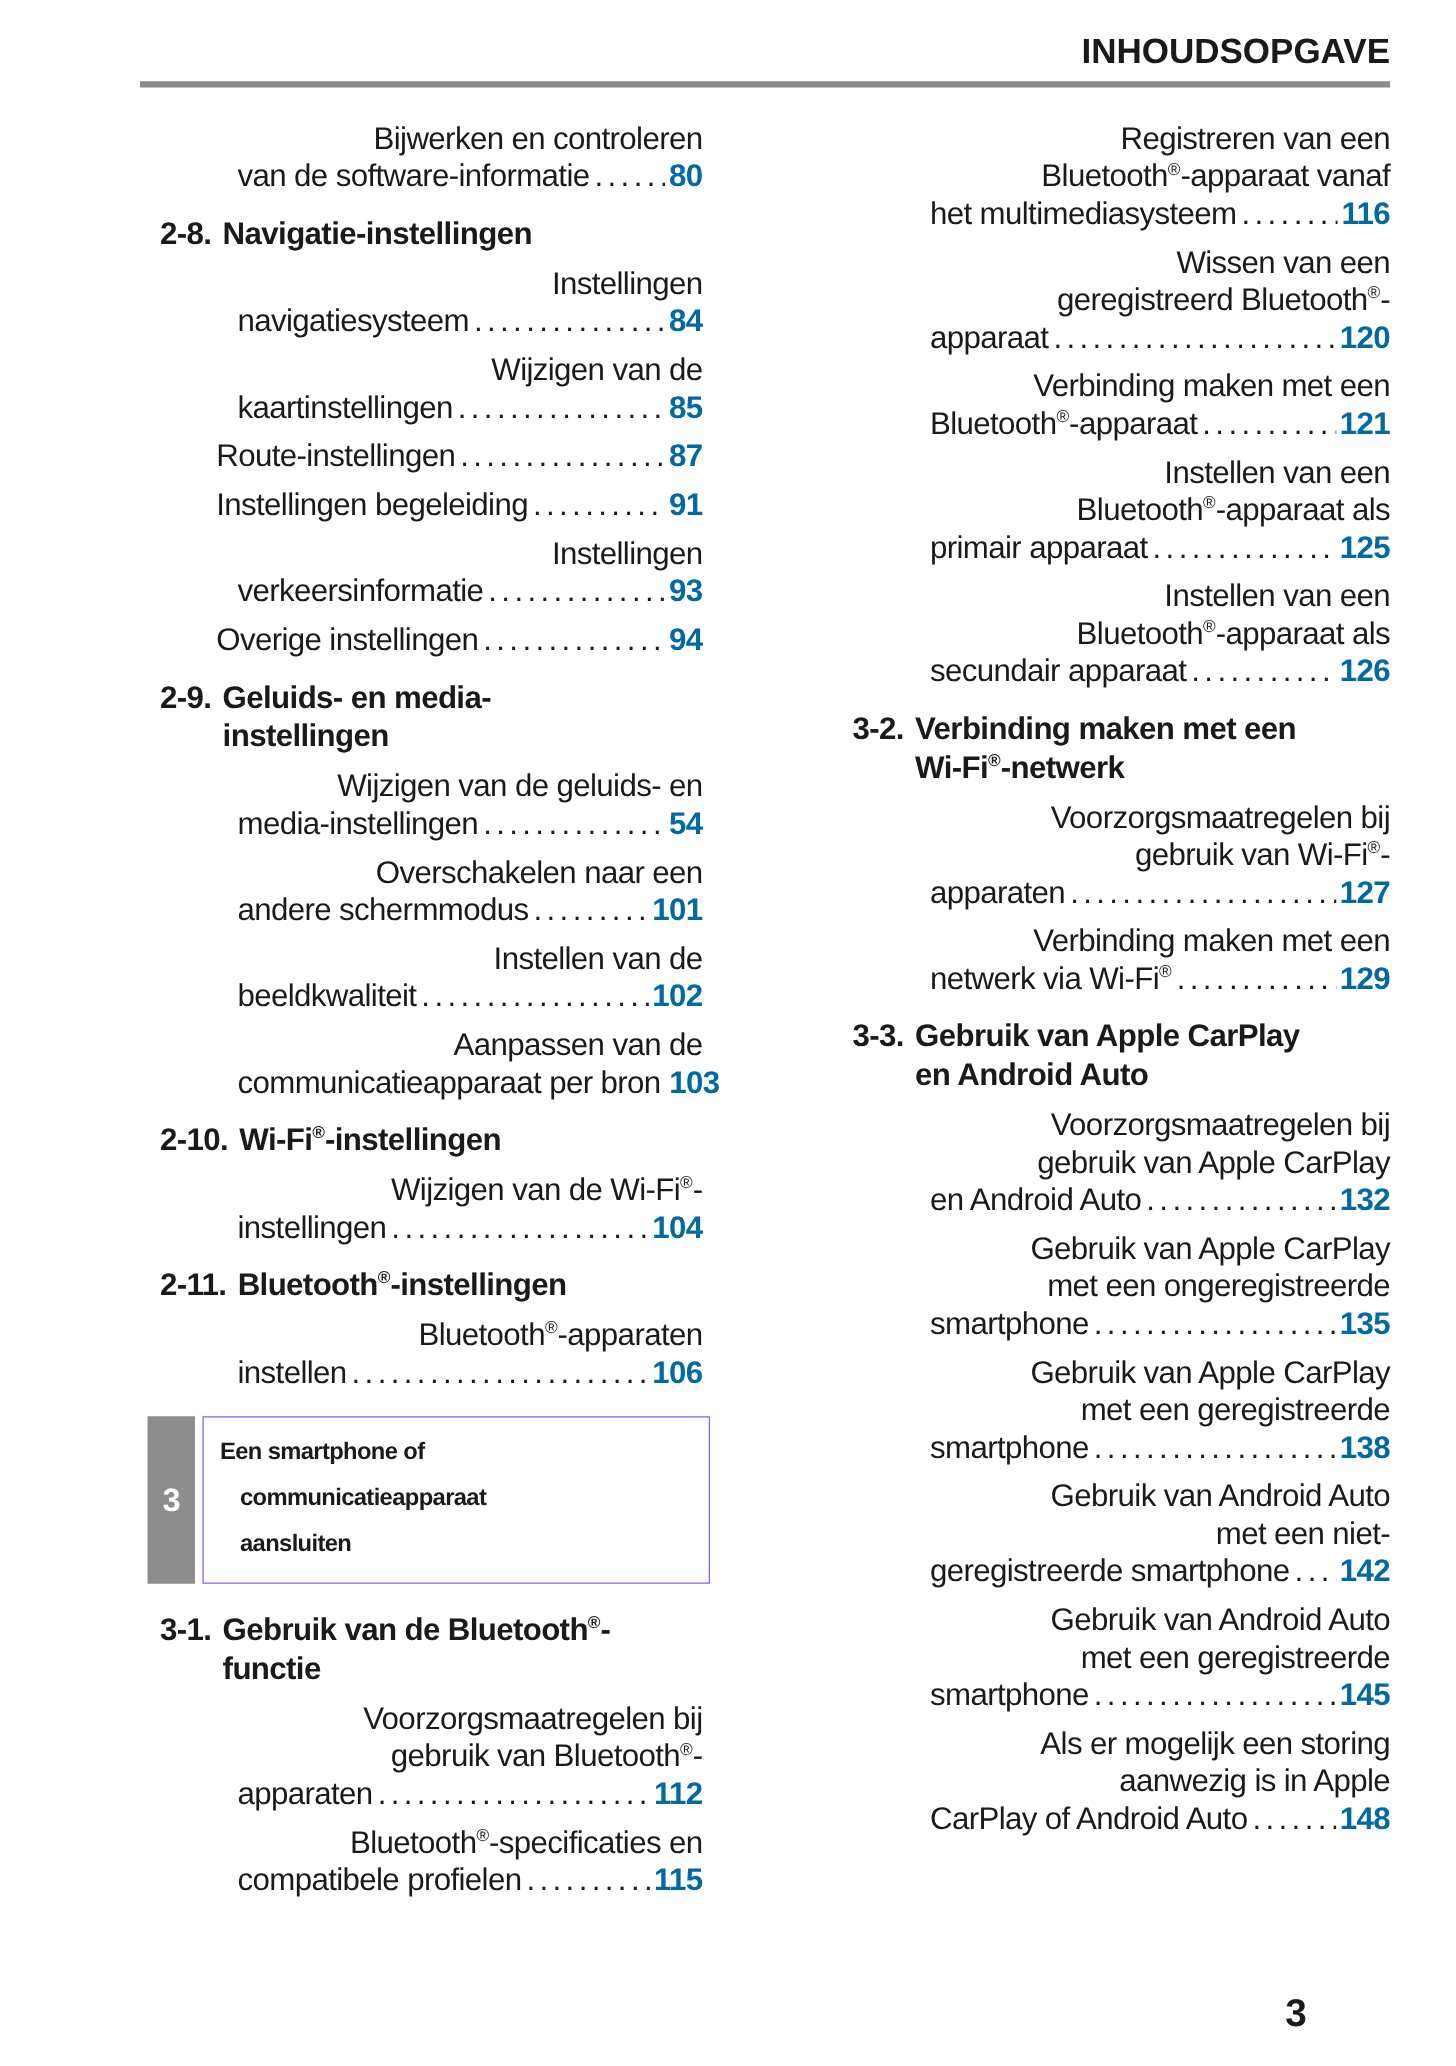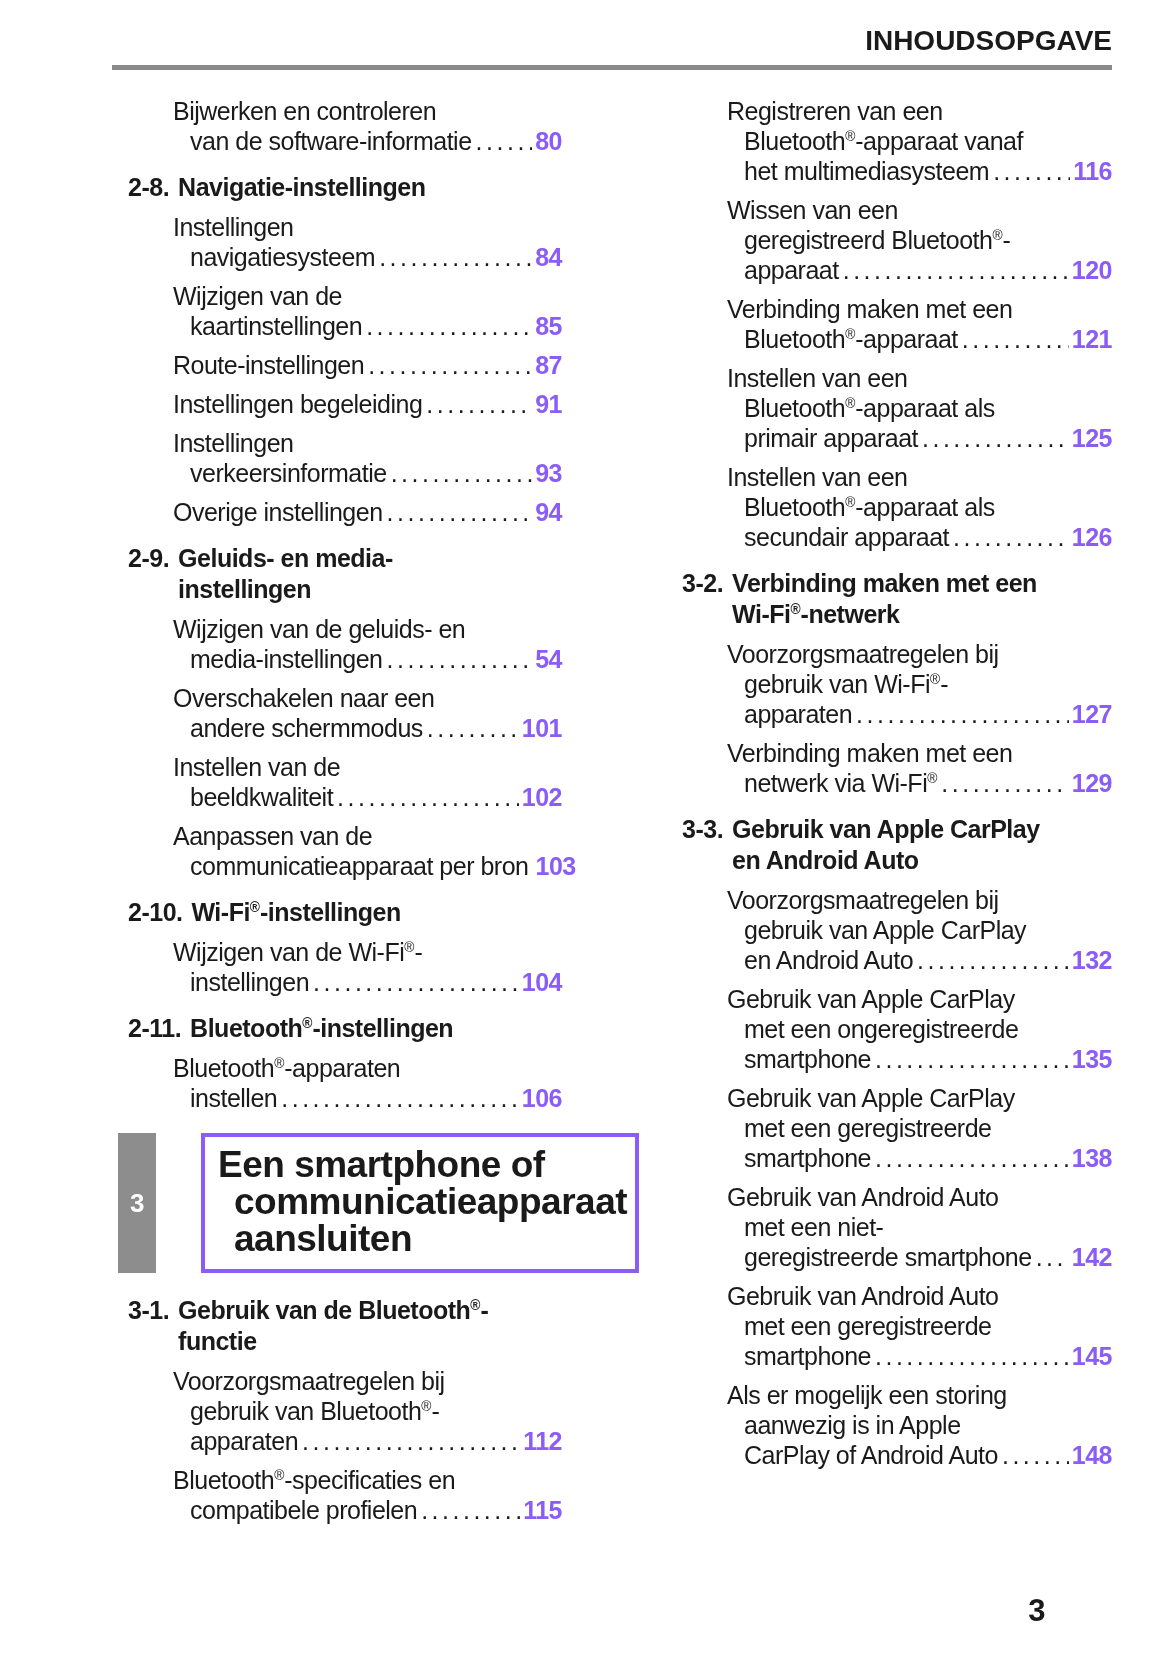--- a/index.html
+++ b/index.html
@@ -18,32 +18,32 @@
   .col-right{width:430px;}
   .col > :first-child{margin-top:0;}
 
   
   .section{display:flex;margin:16px 0 6px 0;font-weight:bold;font-size:25px;line-height:31px;}
   .section .num{flex:0 0 auto;margin-right:9px;}
   .section .stitle{flex:1 1 auto;}
 
   
   .entry{margin-top:9px;padding-left:62px;font-size:25px;line-height:30px;}
-  .entry .eline{display:block;}
+  .entry .eline{display:block;text-align:right;}
   .entry .first{margin-left:-17px;}
   .entry .elast{display:flex;align-items:center;}
   .entry .etext{flex:0 0 auto;white-space:nowrap;}
   .leader{flex:1 1 auto;overflow:hidden;white-space:nowrap;letter-spacing:3.5px;margin:0 3px 0 4px;min-width:0;}
-  .pnum{flex:0 0 auto;font-weight:bold;color:#8b5cf6;}
+  .pnum{flex:0 0 auto;font-weight:bold;color:#0369a1;}
 
   
   .chapter{display:flex;align-items:stretch;margin:20px -6px 22px -10px;}
   .ch-tab{flex:0 0 38px;background:#8d8d8d;color:#ffffff;display:flex;align-items:center;justify-content:center;
           font-weight:bold;font-size:26px;margin-right:6px;}
-  .ch-box{flex:1 1 auto;border:4px solid #8b5cf6;padding:9px 8px 12px 13px;font-weight:bold;font-size:37px;line-height:37px;margin-left:39px;}
+  .ch-box{flex:1 1 auto;border:1px solid #8b5cf6;padding:9px 8px 12px 13px;font-weight:bold;font-size:19px;line-height:37px;}
   .ch-line.ind{margin-left:16px;}
 
   sup{font-size:0.55em;vertical-align:super;line-height:0;letter-spacing:0;}
 
   .foot{position:absolute;right:120px;bottom:24px;font-weight:bold;font-size:31px;}
 </style>
 </head>
 <body>
 
 <div class="content">

